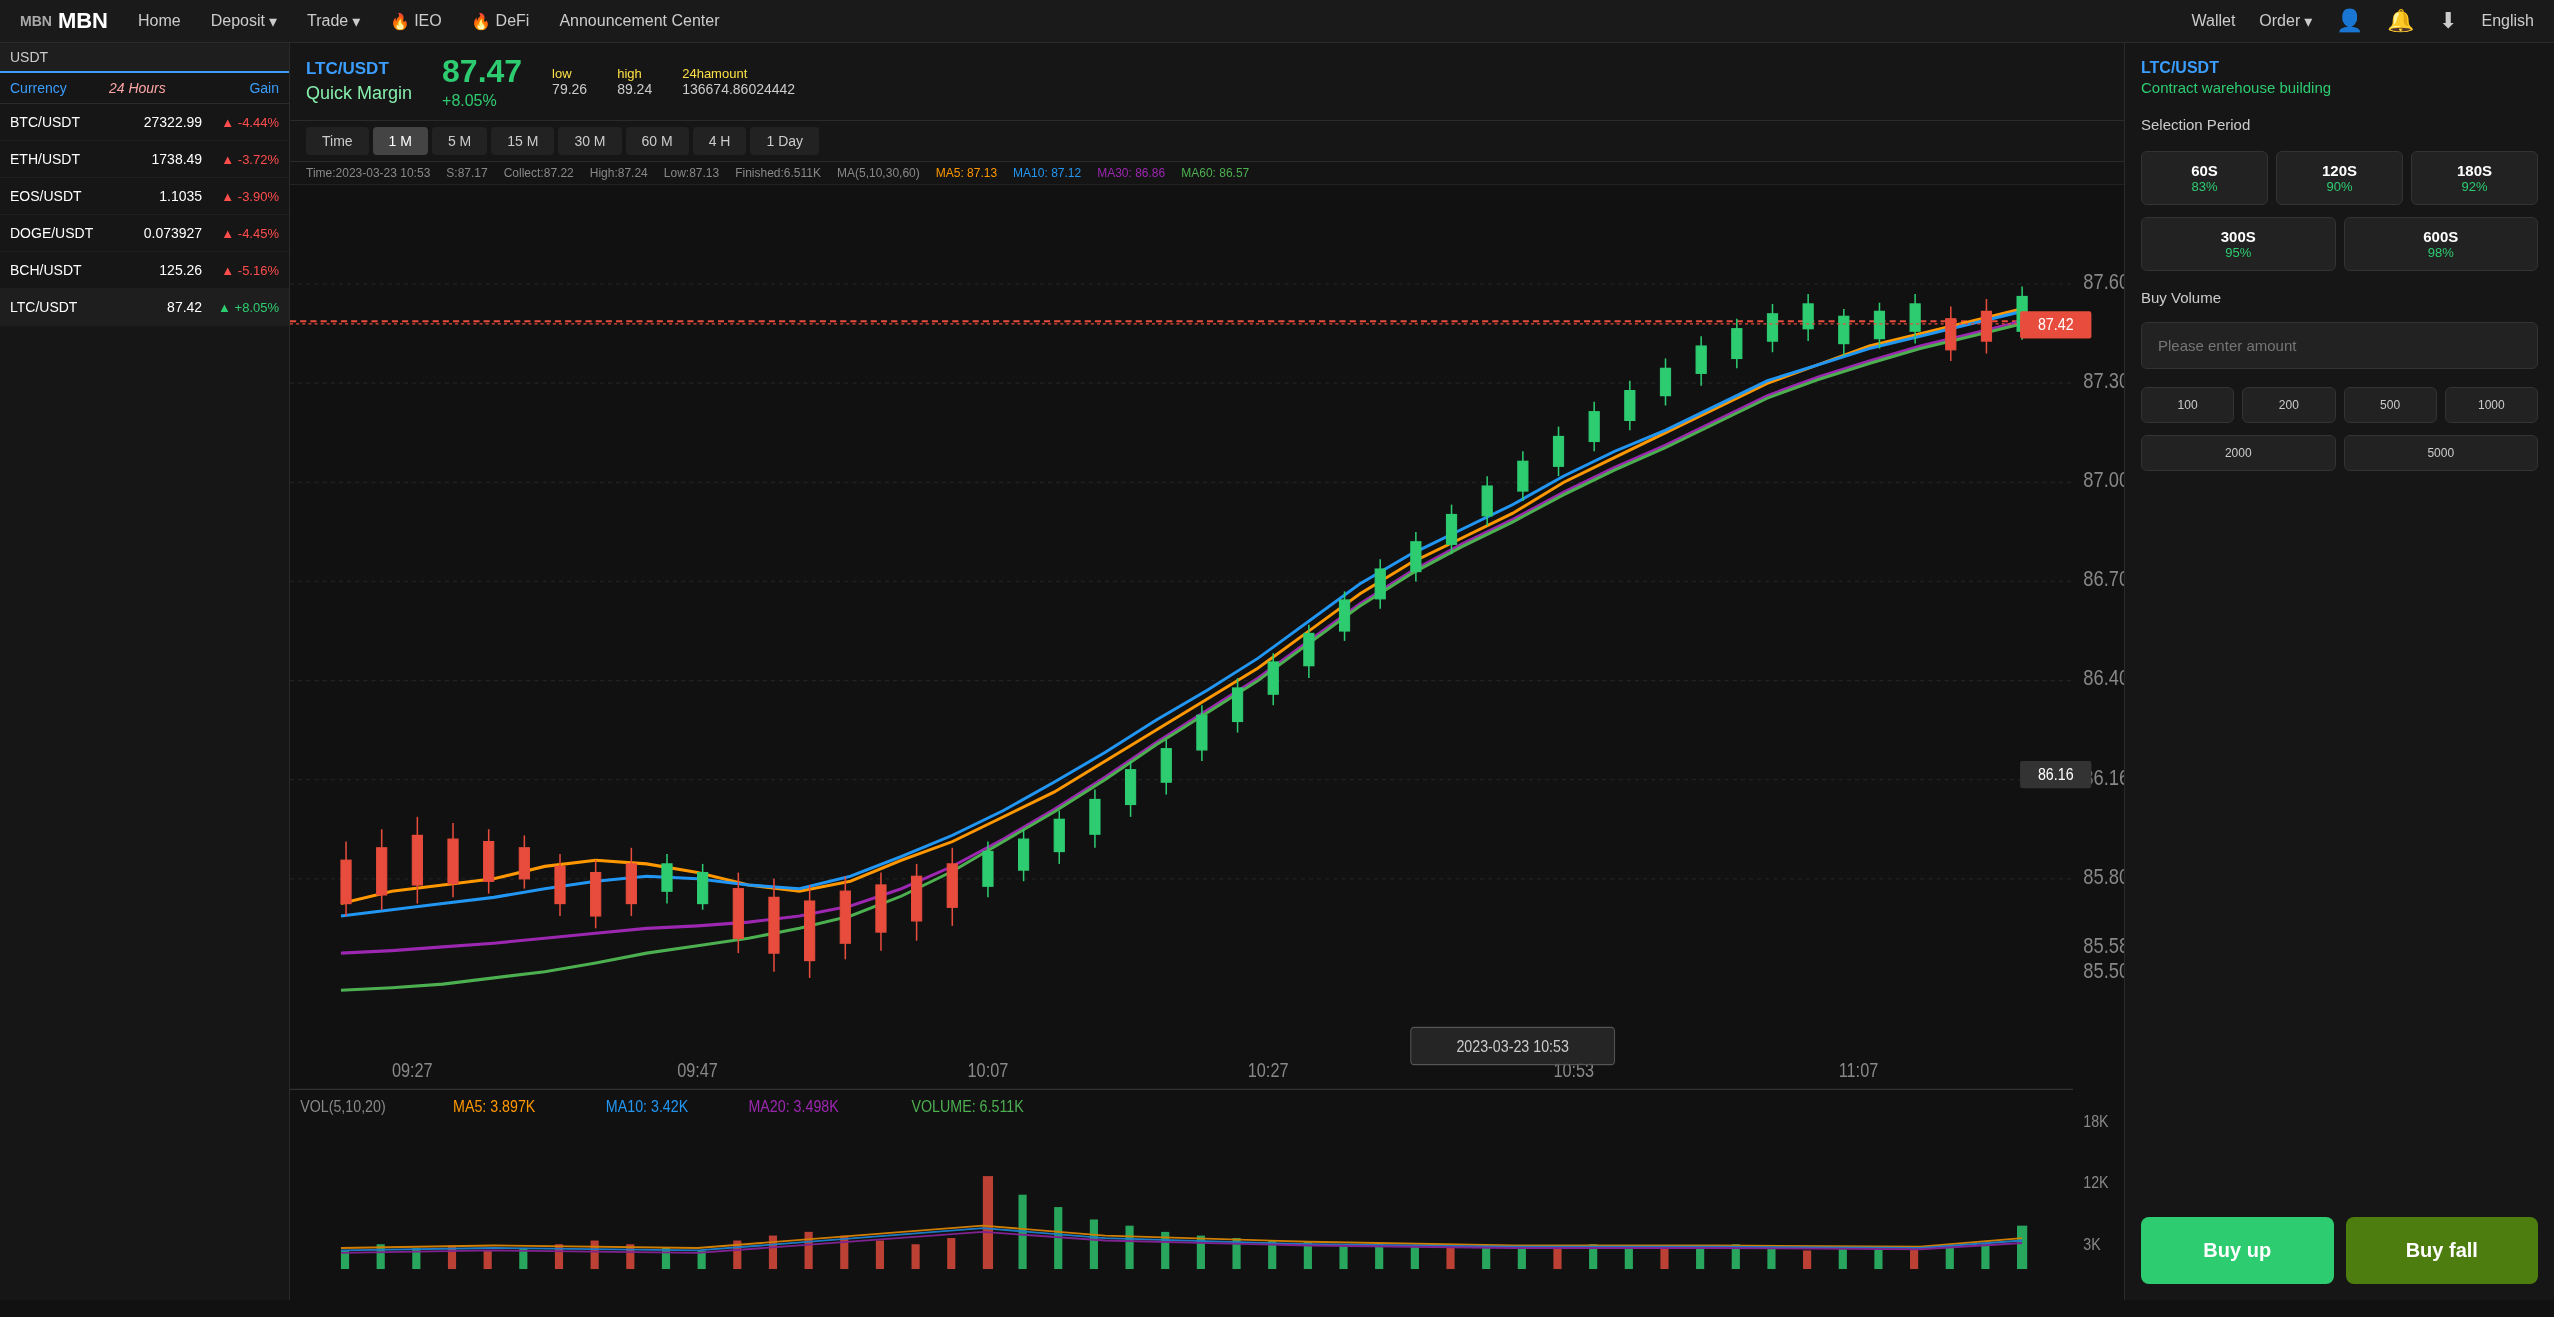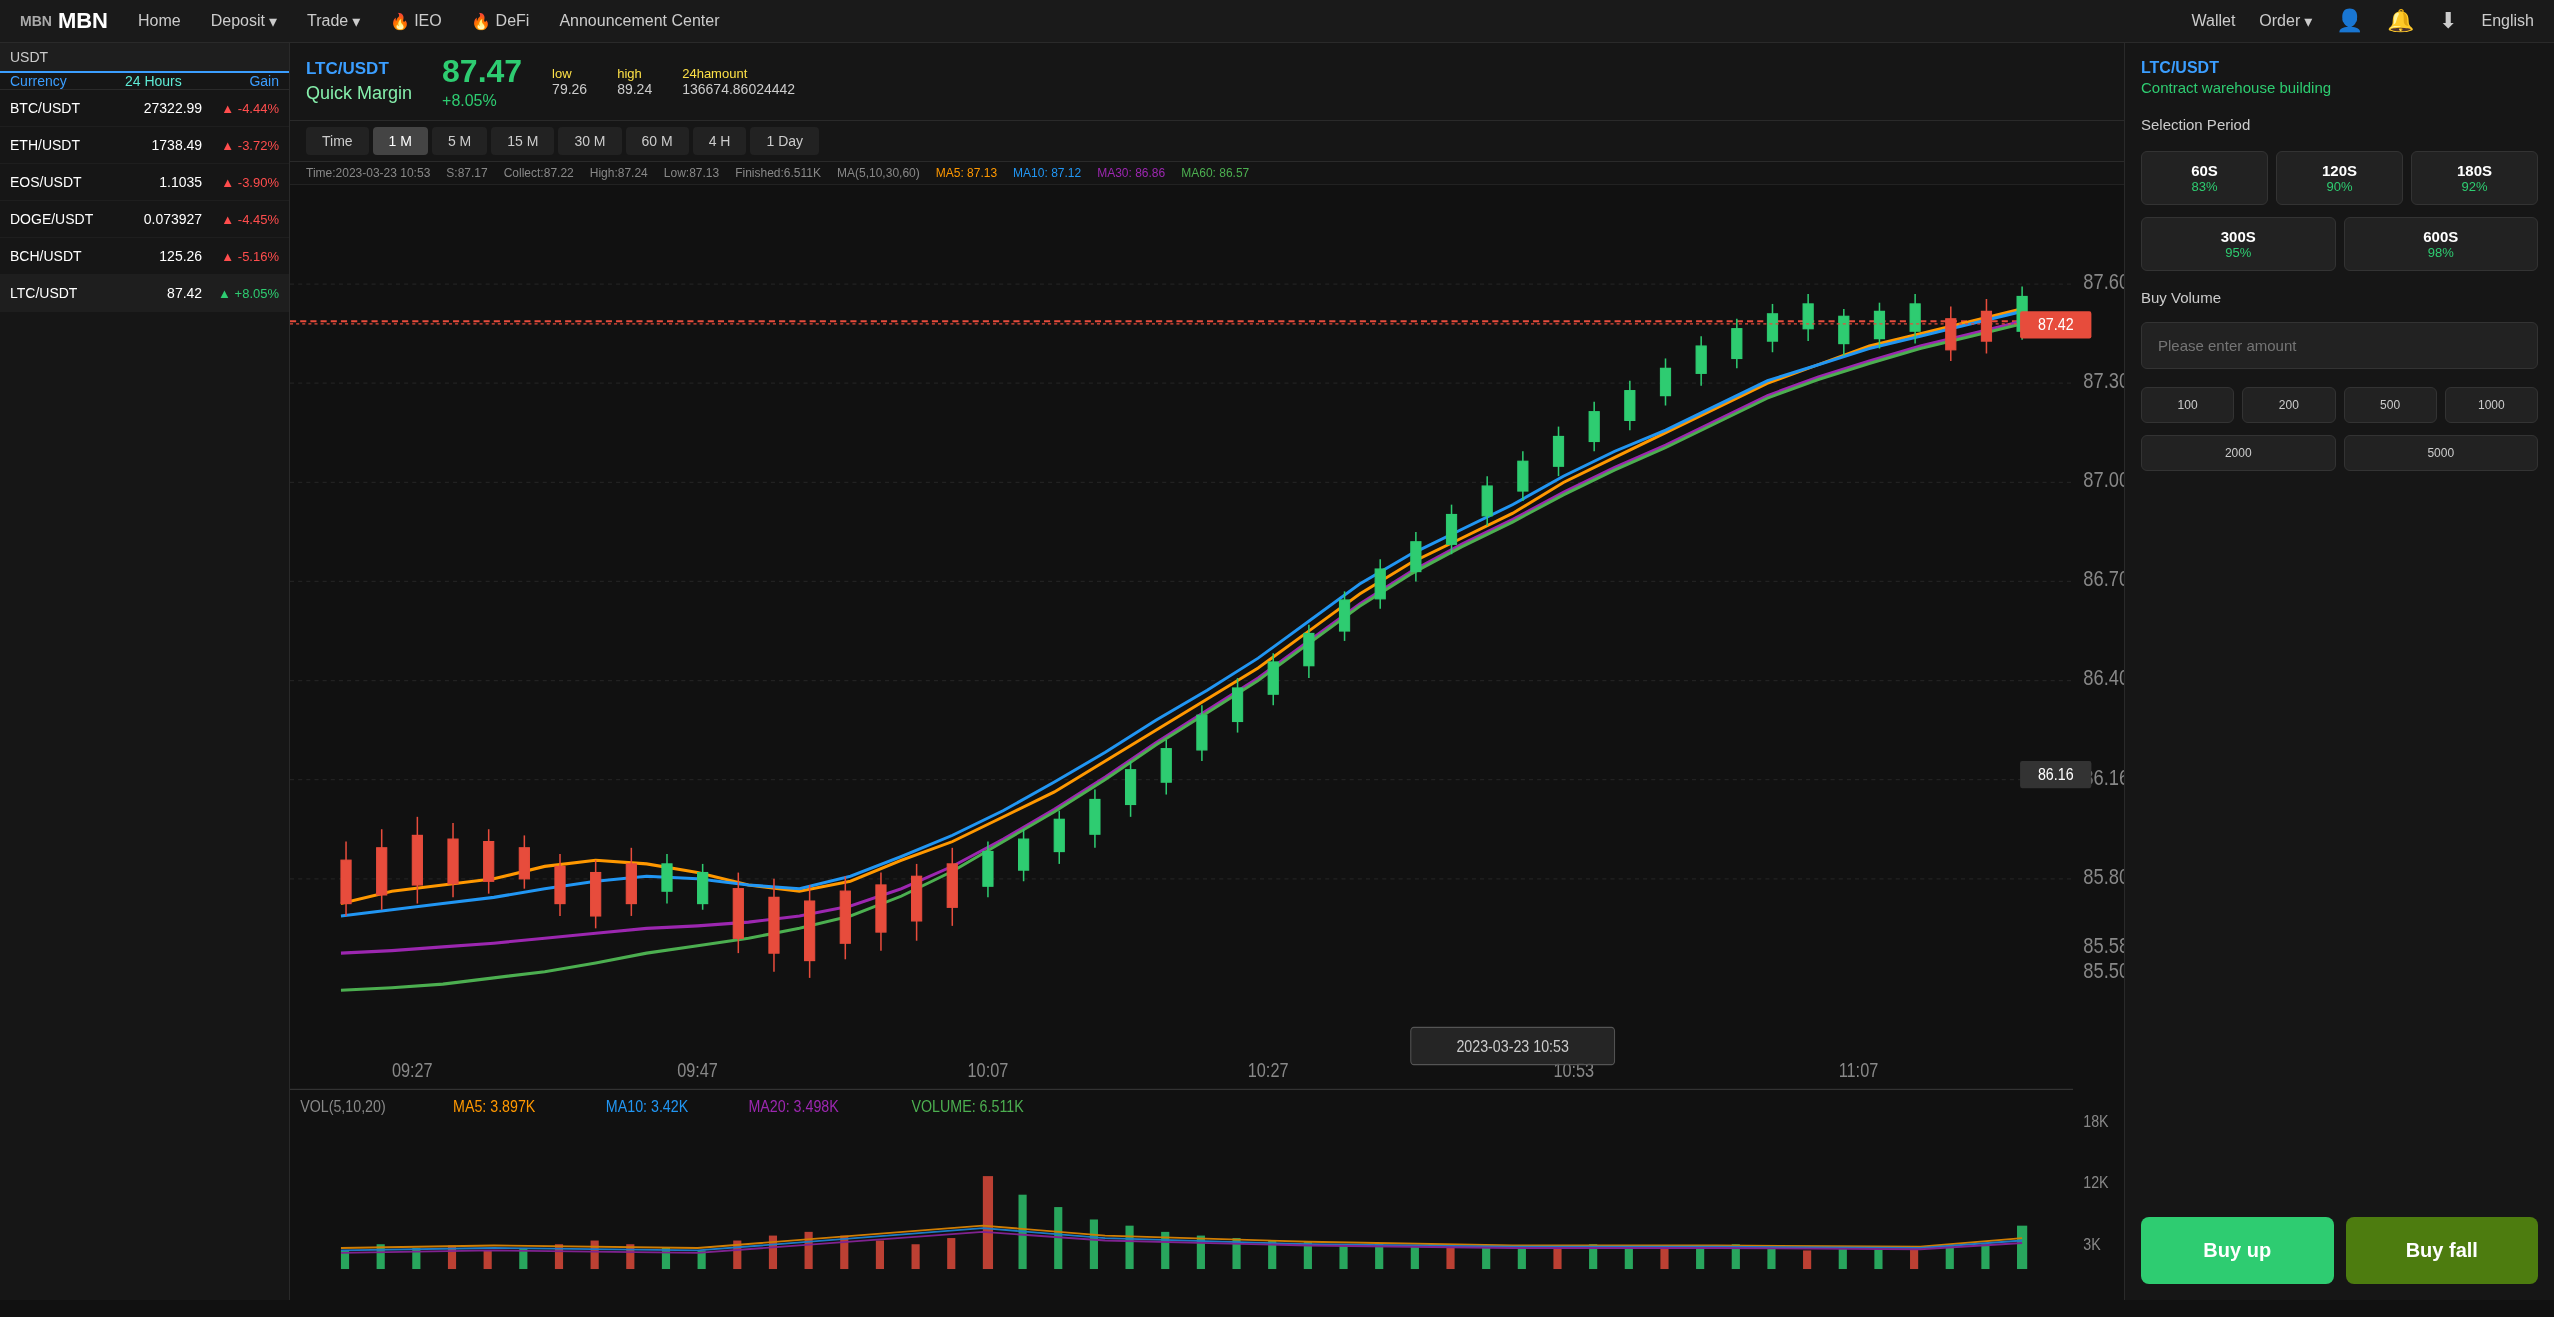--- a/index.html
+++ b/index.html
@@ -59,27 +59,27 @@
     
     .left-sidebar {
       width: 290px;
       background: #161616;
       border-right: 1px solid #2a2a2a;
       display: flex;
       flex-direction: column;
     }
     .sidebar-header {
       display: flex;
-      padding: 0 10px;
+      padding: 7px 10px;
       border-bottom: 1px solid #2a2a2a;
       gap: 10px;
     }
     .sidebar-header span { font-size: 14px; }
     .sidebar-header .col-currency { color: #3b9eff; flex: 1; }
-    .sidebar-header .col-24h { color: #5eead4; flex: 1; text-align: center; }
+    .sidebar-header .col-24h { color: #fca5a5; flex: 1; text-align: left; font-style: italic; }
     .sidebar-header .col-gain { color: #3b9eff; flex: 0.8; text-align: right; }
     .sidebar-row {
       display: flex;
       padding: 10px 10px;
       border-bottom: 1px solid #1e1e1e;
       cursor: pointer;
       align-items: center;
     }
     .sidebar-row.active { background: #1e1e1e; }
     .sidebar-row .s-currency { flex: 1; color: #fff; font-size: 14px; }

